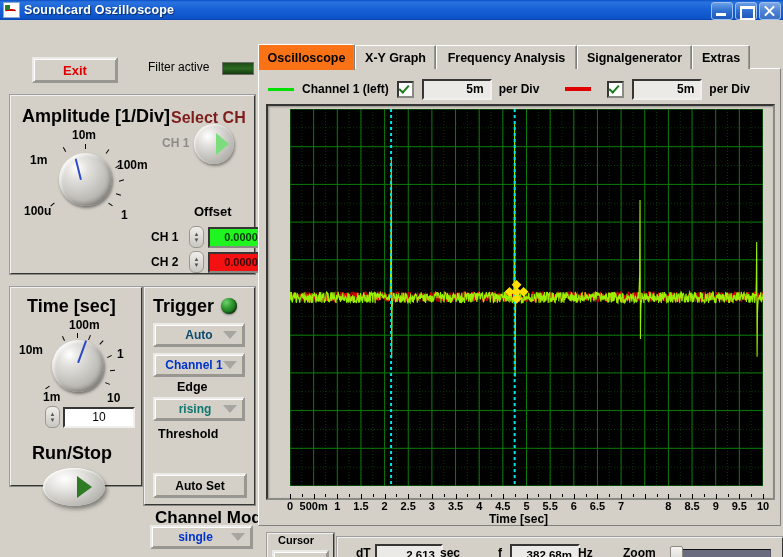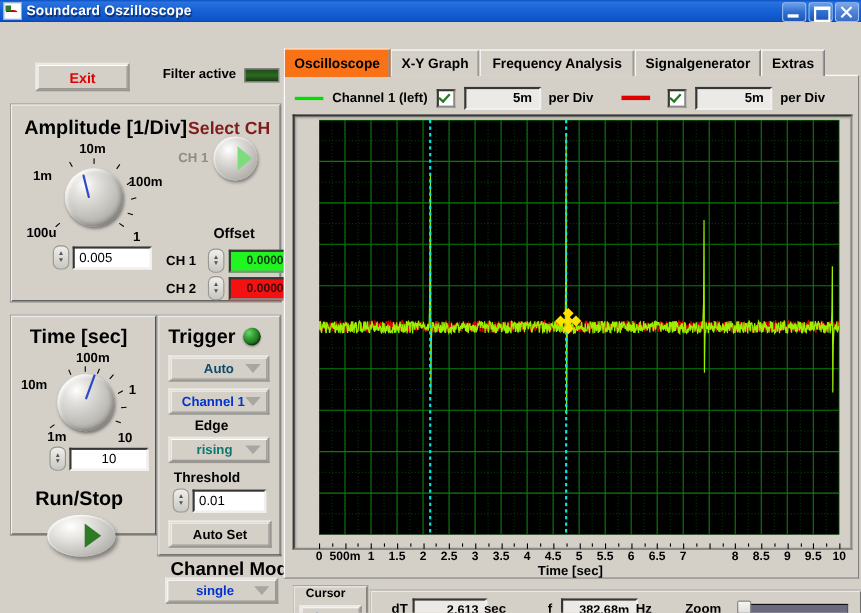--- a/index.html
+++ b/index.html
@@ -24,21 +24,21 @@
   .b-cls i.i2{transform:rotate(-45deg);}
 
   
   .main{position:relative;width:783px;height:537px;background:#d4d0c8;}
   .panel{position:absolute;border:2px groove #ffffff;border-color:#f2f0ee #8a8a85 #8a8a85 #f2f0ee;background:#d4d0c8;}
 
   
   .exitbtn{position:absolute;left:32px;top:37px;width:82px;height:22px;color:#e00000;font-weight:bold;font-size:13px;
      display:flex;align-items:center;justify-content:center;background:#d4d0c8;
      border:2px outset #eceae6;box-shadow:inset 1px 1px 0 #fff, inset -1px -1px 0 #9a978f;}
-  .filter-lbl{position:absolute;left:148px;top:40px;font-size:12px;font-weight:bold;}
+  .filter-lbl{position:absolute;left:148px;top:40px;font-size:12px;font-weight:normal;}
   .filter-led{position:absolute;left:222px;top:42px;width:30px;height:11px;
      background:linear-gradient(180deg,#1f4a18,#2d6a22 50%,#143a10);border:1px solid #6f6f6a;}
 
   
   #amp-panel{left:9px;top:74px;width:243px;height:177px;}
   .ttl{font-size:18px;font-weight:bold;color:#000;}
   .knob{position:relative;border-radius:50%;
      background:radial-gradient(circle at 34% 28%, #ffffff 0%, #e3e1dd 22%, #bdbbb6 62%, #8e8c88 100%);
      box-shadow:1px 2px 3px rgba(0,0,0,.45), inset -2px -2px 4px rgba(0,0,0,.25), inset 2px 2px 3px rgba(255,255,255,.85);}
   .knob .needle{position:absolute;background:#2b49c8;width:2px;border-radius:1px;}
@@ -157,27 +157,20 @@
       <div class="tick" style="left:96px;top:66px;transform:rotate(105deg);"></div>
       <div class="tick" style="left:88px;top:76px;transform:rotate(125deg);"></div>
       <div class="tick" style="left:42px;top:21px;transform:rotate(-30deg);"></div>
       <div class="tick" style="left:30px;top:76px;transform:rotate(-130deg);"></div>
 
       <div class="knob" style="left:37px;top:27px;width:53px;height:53px;position:absolute;">
         <div class="needle" style="left:21px;top:5px;height:22px;transform:rotate(-14deg);transform-origin:50% 100%;"></div>
       </div>
     </div>
 
-    <div style="position:absolute;left:37px;top:127px;display:flex;align-items:center;gap:3px;">
-      <div class="spinner">
-          <span>▲</span>
-          <span>▼</span>
-        </div>
-      <div class="num-box" style="width:60px;">0.005</div>
-    </div>
 
     <div style="position:absolute;left:160px;top:13px;font-size:16px;font-weight:bold;color:#7f1d1d;">Select CH</div>
     <div style="position:absolute;left:151px;top:40px;font-size:12px;font-weight:bold;color:#8e8c88;">CH 1</div>
     <div class="selch-knob" style="position:absolute;left:183px;top:28px;"></div>
 
 
     <div style="position:absolute;left:183px;top:108px;font-size:13px;font-weight:bold;">Offset</div>
 
     <div style="position:absolute;left:140px;top:130px;display:flex;align-items:center;gap:4px;">
       <div style="font-size:12px;font-weight:bold;width:34px;">CH 1</div>
@@ -246,27 +239,20 @@
       <span class="arr"></span>
     </div>
 
     <div style="position:absolute;left:32px;top:92px;font-size:12.5px;font-weight:bold;">Edge</div>
     <div class="combo" style="position:absolute;left:8px;top:109px;width:88px;">
       <span style="color:#0f766e;margin-right:8px;">rising</span>
       <span class="arr"></span>
     </div>
 
     <div style="position:absolute;left:13px;top:139px;font-size:12.5px;font-weight:bold;">Threshold</div>
-    <div style="position:absolute;left:12px;top:156px;display:flex;align-items:center;gap:3px;">
-      <div class="spinner">
-          <span>▲</span>
-          <span>▼</span>
-        </div>
-      <div class="num-box" style="width:55px;">0.01</div>
-    </div>
 
     <div class="btnflat" style="position:absolute;left:8px;top:185px;width:90px;height:21px;">Auto Set</div>
   </div>
 
   <div style="position:absolute;left:155px;top:488px;font-size:17px;font-weight:bold;">Channel Mode</div>
   <div class="combo" style="position:absolute;left:150px;top:505px;width:99px;">
     <span style="color:#0033cc;margin-right:12px;">single</span>
     <span class="arr"></span>
   </div>
 

